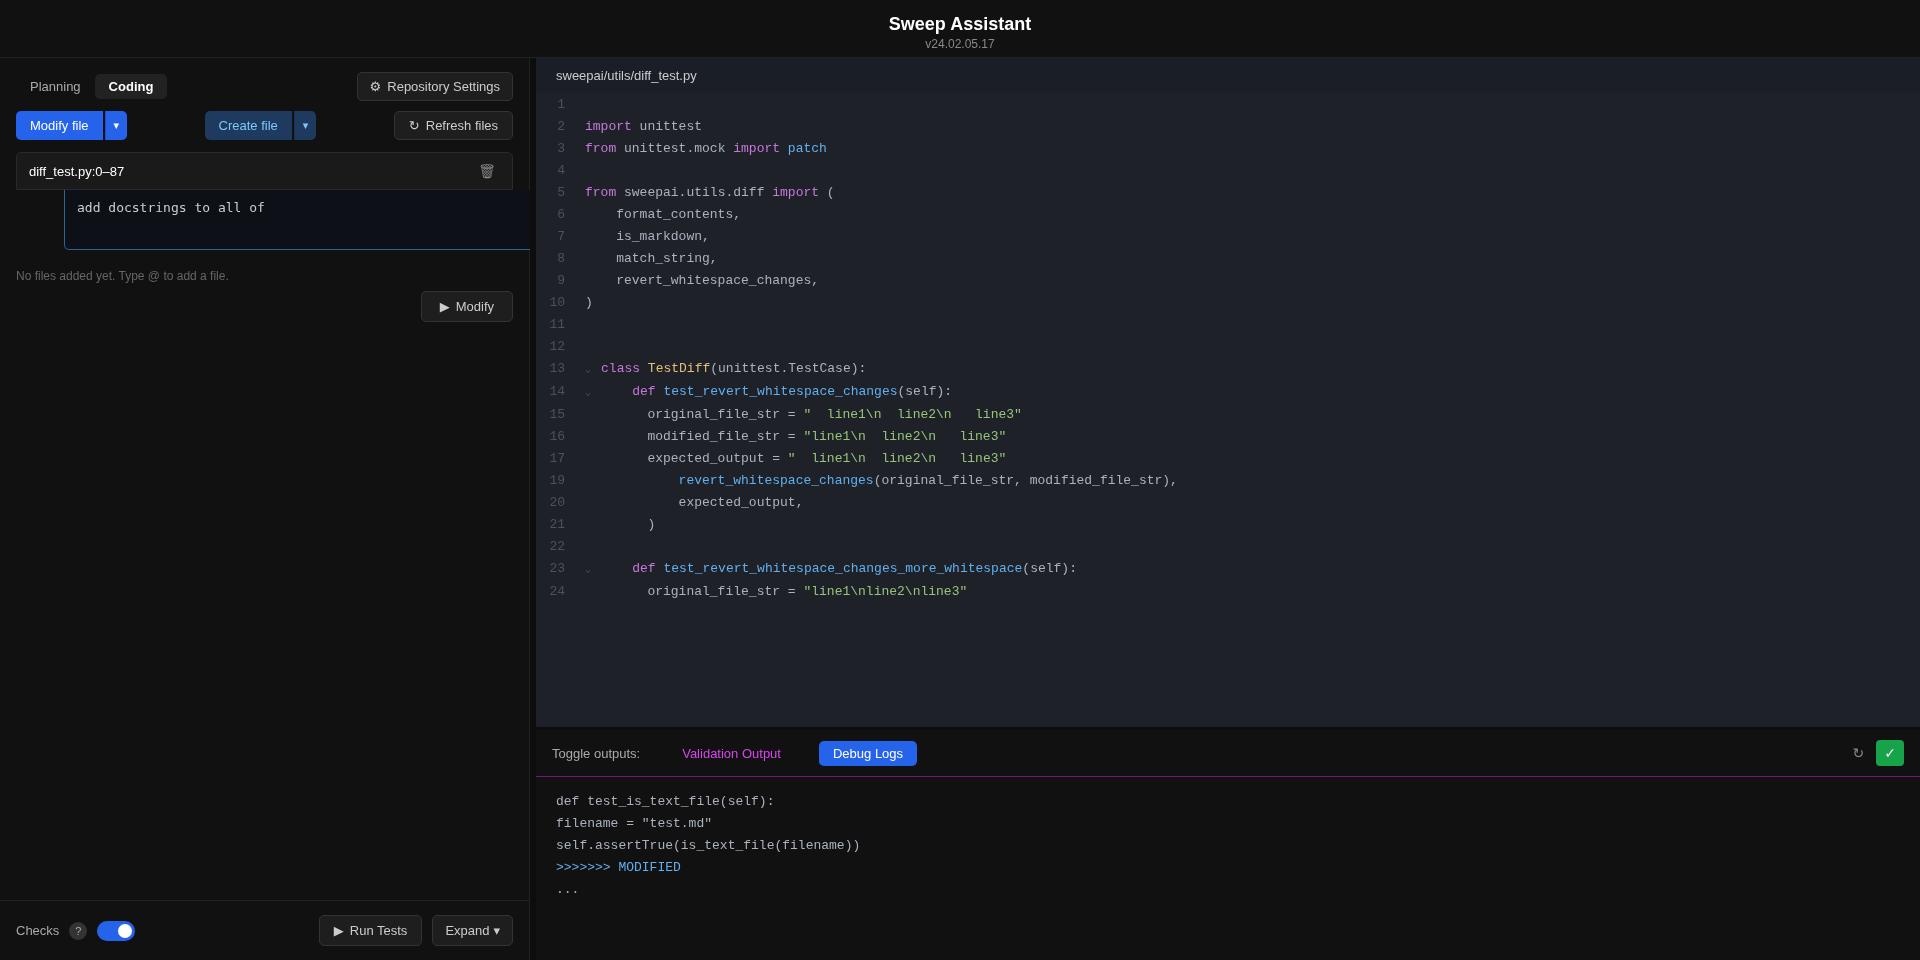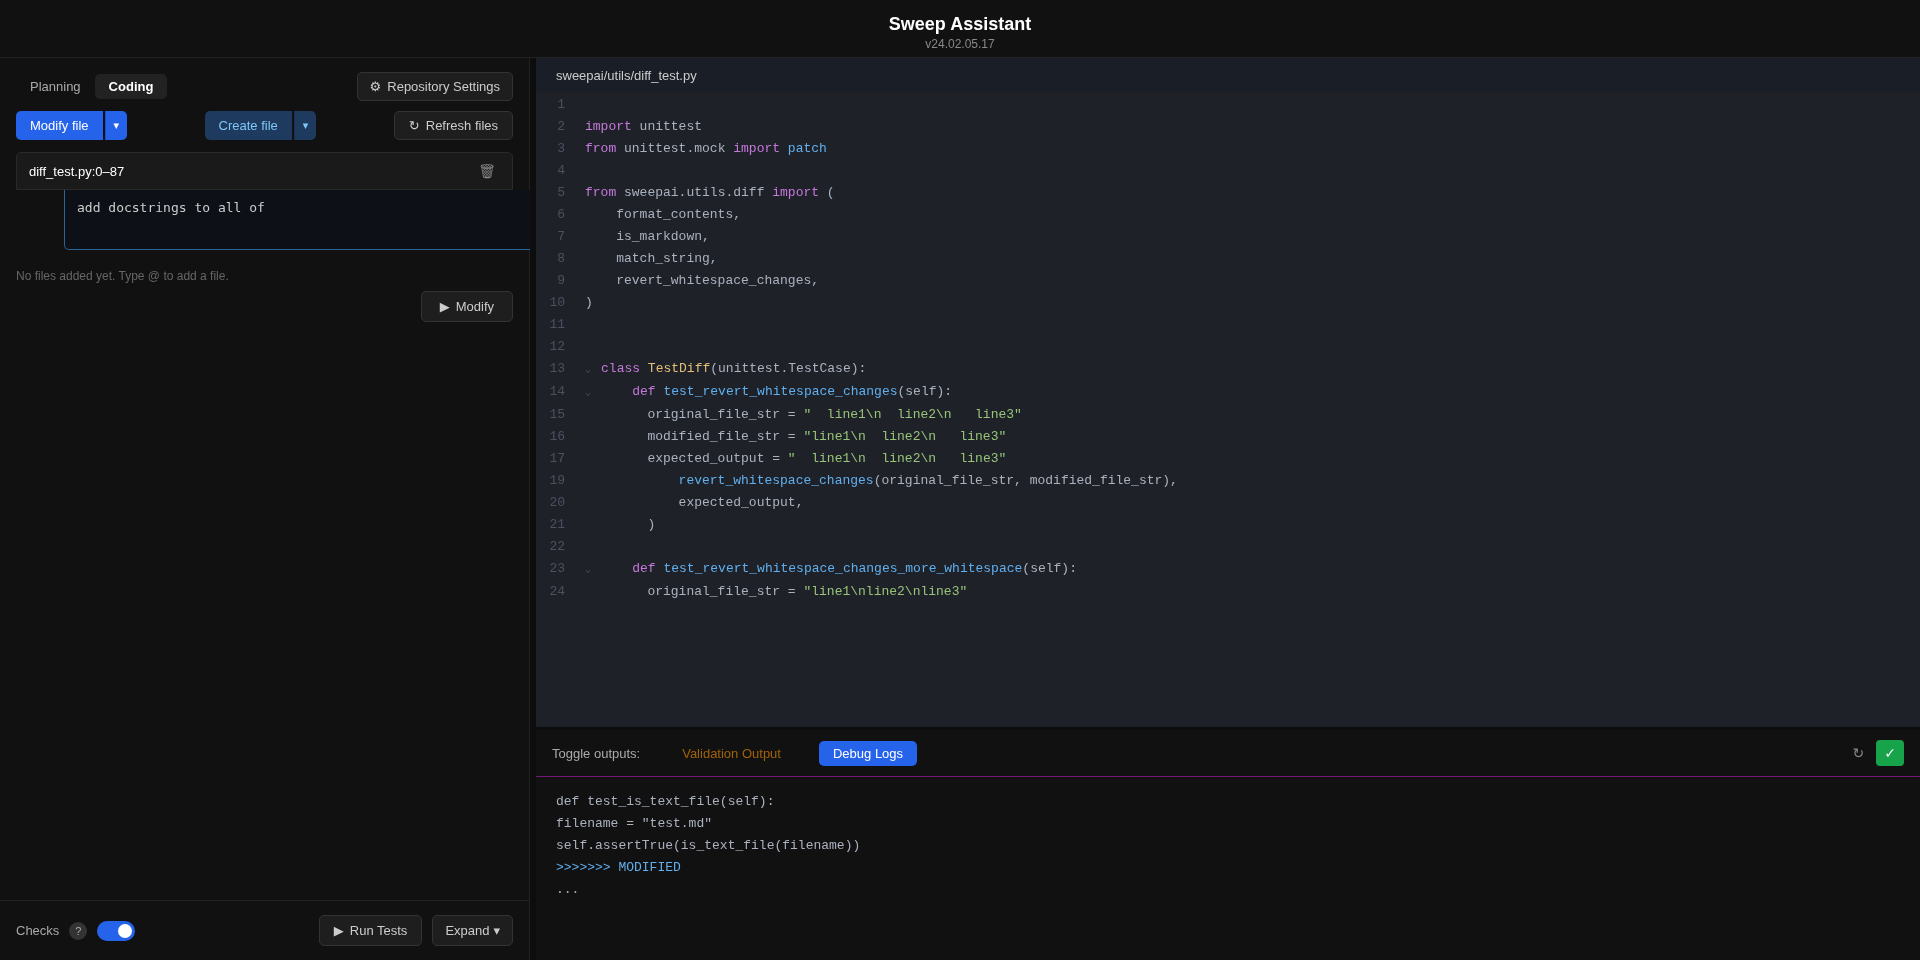--- a/index.html
+++ b/index.html
@@ -388,21 +388,21 @@
       margin-right: 4px;
     }
 
     .output-tab {
       padding: 5px 14px;
       border-radius: 5px;
       border: none;
       cursor: pointer;
       font-size: 13px;
       background: transparent;
-      color: #a16207;
+      color: #d946ef;
     }
 
     .output-tab.active {
       background: #2563eb;
       color: #fff;
     }
 
     .output-actions {
       margin-left: auto;
       display: flex;

